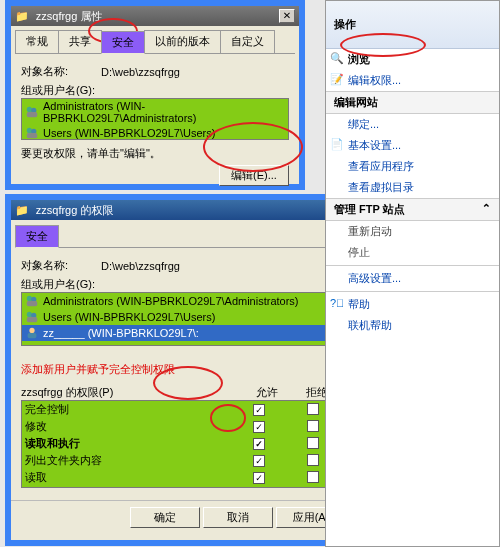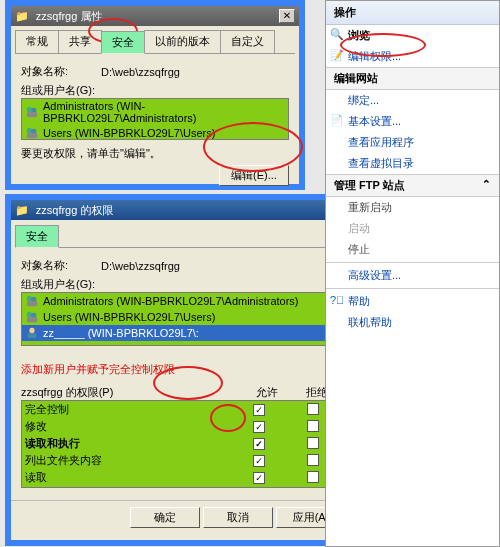--- a/index.html
+++ b/index.html
@@ -8,21 +8,21 @@
 .right-col{position:absolute;left:325px;top:0;width:175px;height:547px;background:#fff;border:1px solid #999}
 
 
 .dlg{background:#ece9d8;border:6px solid #3b82f6;position:absolute}
 .dlg1{left:5px;top:0;width:300px;height:190px}
 .titlebar{background:linear-gradient(#7a7a7a,#5a5a5a);color:#fff;height:20px;display:flex;align-items:center;padding:0 4px;justify-content:space-between}
 .titlebar .ticon{color:#e8c060;margin-right:4px}
 .close-btn{width:16px;height:14px;background:#d4d0c8;border:1px solid #fff;border-right-color:#666;border-bottom-color:#666;text-align:center;line-height:11px;font-size:10px;color:#000}
 .tabs{display:flex;margin:4px 4px 0;border-bottom:1px solid #999}
 .tab{padding:3px 10px;border:1px solid #999;border-bottom:none;background:#ece9d8;margin-right:-1px;position:relative}
-.tab.active{background:#86efac;top:1px;z-index:2;border-bottom:1px solid #ece9d8}
+.tab.active{background:#8b5cf6;top:1px;z-index:2;border-bottom:1px solid #ece9d8}
 .body{padding:6px 10px}
 .row{display:flex;align-items:center;margin:4px 0}
 .row label{width:80px}
 .listbox{border:1px solid #7a7a7a;background:#84cc16;height:42px;overflow:auto;margin-top:0}
 .listitem{display:flex;align-items:center;padding:1px 3px;gap:4px}
 .listitem.sel{background:#316ac5;color:#fff}
 .uicon{width:14px;height:14px;display:inline-block}
 .uicon svg{width:14px;height:14px}
 .btn{background:#ece9d8;border:1px solid #fff;border-right-color:#555;border-bottom-color:#555;padding:2px 8px;min-width:70px;text-align:center;display:inline-block}
 .hint{margin-top:6px}
@@ -31,21 +31,21 @@
 
 .dlg2{left:5px;top:194px;width:353px;height:352px}
 .tb2{background:linear-gradient(#3a6ea5,#1e4a8a)}
 .cbx{width:12px;height:12px;border:1px solid #555;background:#fff;display:inline-block;text-align:center;line-height:10px;font-size:9px}
 .cbx.ck::after{content:"✓";color:#000}
 .red{color:#d00}
 .link{color:#0645ad;text-decoration:underline;cursor:pointer}
 .dlgbtns{text-align:right;padding:6px;border-top:1px solid #bbb;margin-top:6px}
 
 
-.rhead{background:linear-gradient(#eef3fa,#dce6f4);padding:4px 8px;font-weight:bold;border-bottom:1px solid #bac8dc}
+.rhead{background:linear-gradient(#eef3fa,#dce6f4);padding:16px 8px;font-weight:bold;border-bottom:1px solid #bac8dc}
 .ritem{padding:3px 8px 3px 22px;position:relative;color:#0645ad;cursor:pointer}
 .ritem.bold{font-weight:bold;color:#000}
 .ritem.plain{color:#444}
 .ritem .ri{position:absolute;left:4px;top:3px;width:14px;height:14px}
 .rsubhead{padding:3px 8px;border-top:1px solid #ccc;border-bottom:1px solid #ccc;background:#f4f4f4;font-weight:bold}
 .ritem.dim{color:#999;cursor:default}
 .ellipse{position:absolute;border:2px solid #d22;border-radius:50%;pointer-events:none}
 
 </style>
 </head>
@@ -201,21 +201,20 @@
     <span class="ri">📄</span>
     <span>基本设置...</span>
   </div>
   <div class="ritem">查看应用程序</div>
   <div class="ritem">查看虚拟目录</div>
   <div class="rsubhead" style="display:flex;justify-content:space-between">
     <span>管理 FTP 站点</span>
     <span>⌃</span>
   </div>
   <div class="ritem plain">重新启动</div>
-  <div class="ritem dim">启动</div>
   <div class="ritem plain">停止</div>
   <div style="border-top:1px solid #ccc;margin:2px 0"></div>
   <div class="ritem">高级设置...</div>
   <div style="border-top:1px solid #ccc;margin:2px 0"></div>
   <div class="ritem">
     <span class="ri" style="color:#06c">?⃝</span>
     <span>帮助</span>
   </div>
   <div class="ritem">联机帮助</div>
 </div>

